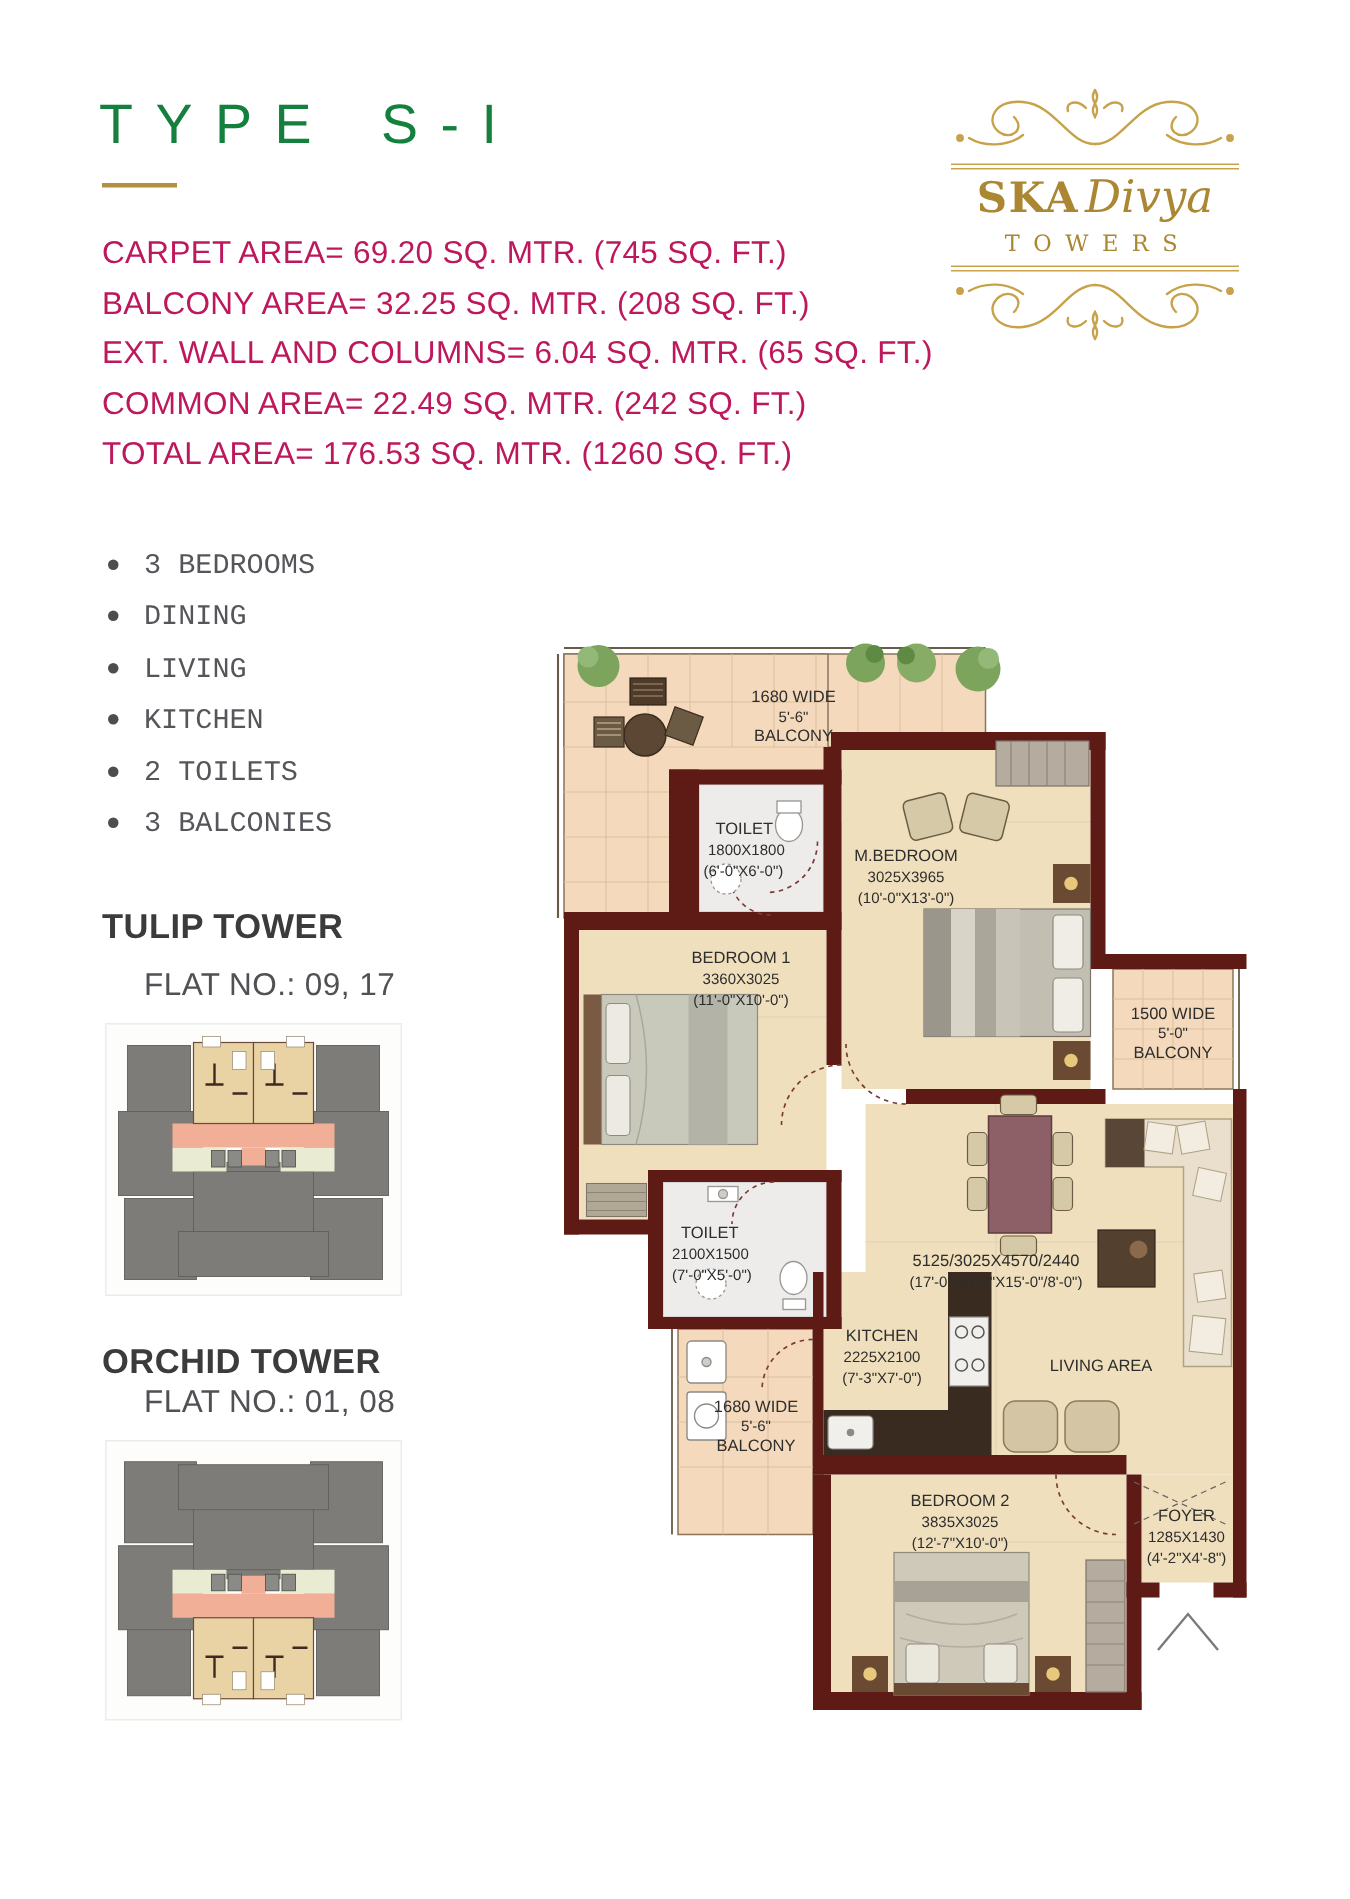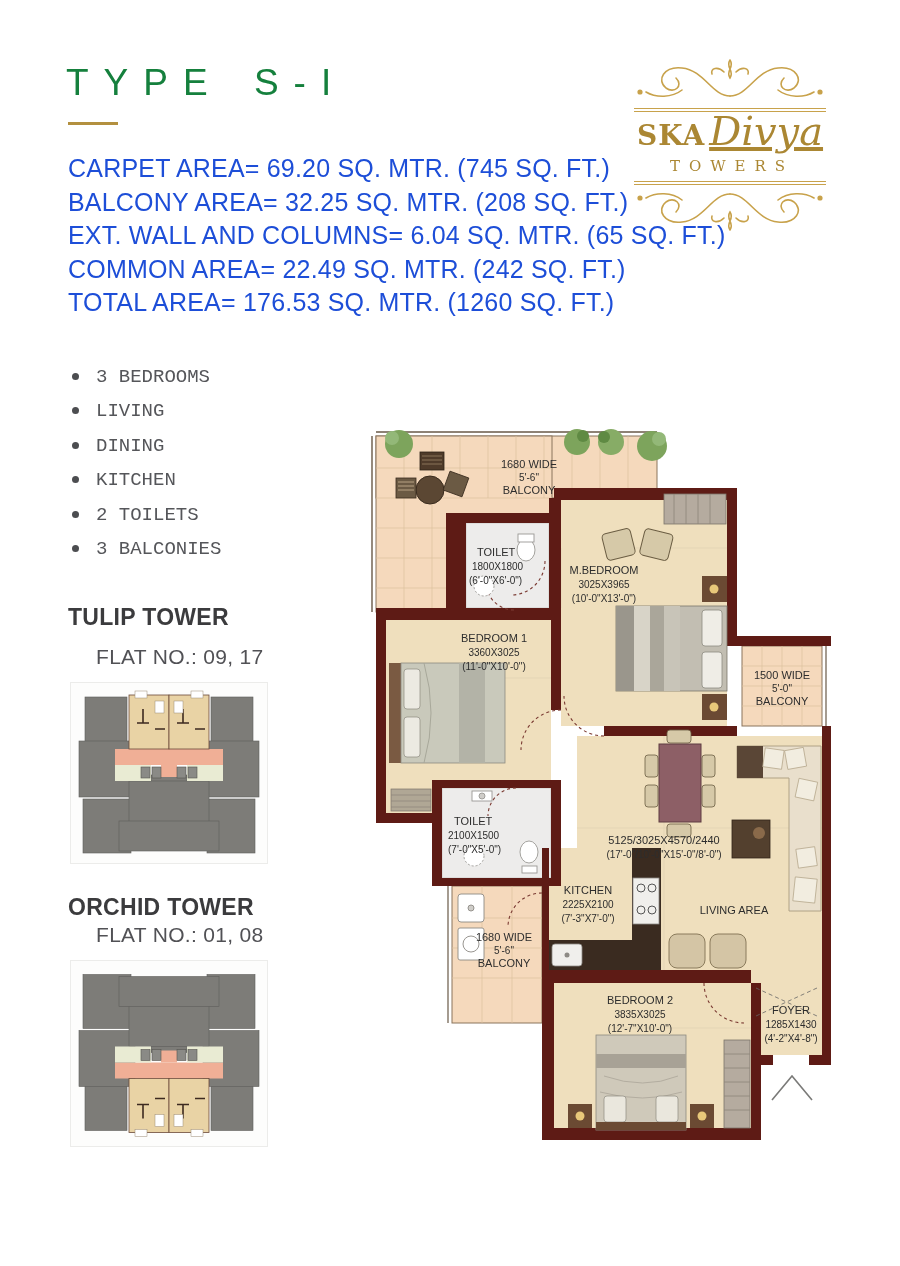--- a/index.html
+++ b/index.html
@@ -4,35 +4,35 @@
 <style>
   html,body{margin:0;padding:0;}
   body{width:900px;height:1266px;position:relative;background:#ffffff;
        font-family:"Liberation Sans", sans-serif;overflow:hidden;}
   .abs{position:absolute;}
   
   .page-title{left:66px;top:62px;font-size:37px;color:#15803d;letter-spacing:15px;
               word-spacing:6px;font-weight:400;}
   .title-rule{left:68px;top:122px;width:50px;height:3px;background:#b3903f;}
   .areas{left:68px;top:152px;}
-  .areas div{font-size:25px;color:#1d4ed8;line-height:33.5px;letter-spacing:.2px;}
+  .areas div{font-size:21px;color:#be185d;line-height:33.5px;letter-spacing:.2px;}
   .features{left:68px;top:360px;font-family:Liberation Mono, monospace;}
   .features div{font-size:19px;color:#55565a;line-height:34.4px;padding-left:28px;position:relative;}
   .features div::before{content:"";position:absolute;left:4px;top:13px;width:7px;height:7px;
               border-radius:50%;background:#4c4d50;}
   .tower-name{font-size:23px;font-weight:bold;color:#3b3b3d;letter-spacing:.3px;}
   .tower-flats{font-size:21px;color:#515155;letter-spacing:.3px;margin-left:28px;}
   .keyplan{background:#fdfdfc;border:1px solid #ececea;}
   
   .logo{left:628px;top:50px;width:204px;text-align:center;color:#ab8733;}
   .logo .rule{height:0;border-top:1.6px solid #c8a24b;margin:2px 6px;}
   .logo .rule2{height:0;border-top:1px solid #c8a24b;margin:0 6px 2px 6px;}
   .brandline{font-family:"DejaVu Serif", serif;margin:4px 0 0 0;line-height:30px;}
   .brand-bold{font-weight:bold;font-size:28px;letter-spacing:1px;}
-  .brand-script{font-style:italic;font-size:40px;margin-left:4px;text-decoration:underline;}
+  .brand-script{font-style:italic;font-size:30px;margin-left:4px;}
   .brand-sub{font-size:15px;letter-spacing:9px;margin:2px 0 6px 4px;font-family:"DejaVu Serif", serif;}
   
   .plan{left:364px;top:428px;}
   text{font-family:"Liberation Sans", sans-serif;fill:#2d2d2d;}
   .rn{font-size:11px;}
   .rd{font-size:10px;}
 </style>
 </head>
 <body>
 
@@ -42,22 +42,22 @@
 <div class="abs areas">
   <div>CARPET AREA= 69.20 SQ. MTR. (745 SQ. FT.)</div>
   <div>BALCONY AREA= 32.25 SQ. MTR. (208 SQ. FT.)</div>
   <div>EXT. WALL AND COLUMNS= 6.04 SQ. MTR. (65 SQ. FT.)</div>
   <div>COMMON AREA= 22.49 SQ. MTR. (242 SQ. FT.)</div>
   <div>TOTAL AREA= 176.53 SQ. MTR. (1260 SQ. FT.)</div>
 </div>
 
 <div class="abs features">
   <div>3 BEDROOMS</div>
+  <div>DINING</div>
   <div>LIVING</div>
-  <div>DINING</div>
   <div>KITCHEN</div>
   <div>2 TOILETS</div>
   <div>3 BALCONIES</div>
 </div>
 
 <div class="abs tower-name" style="left:68px;top:604px;">TULIP TOWER</div>
 <div class="abs tower-flats" style="left:68px;top:645px;">FLAT NO.: 09, 17</div>
 
 <svg class="abs keyplan" style="left:70px;top:682px;" width="196" height="180" viewBox="0 0 196 180">
   <defs>

